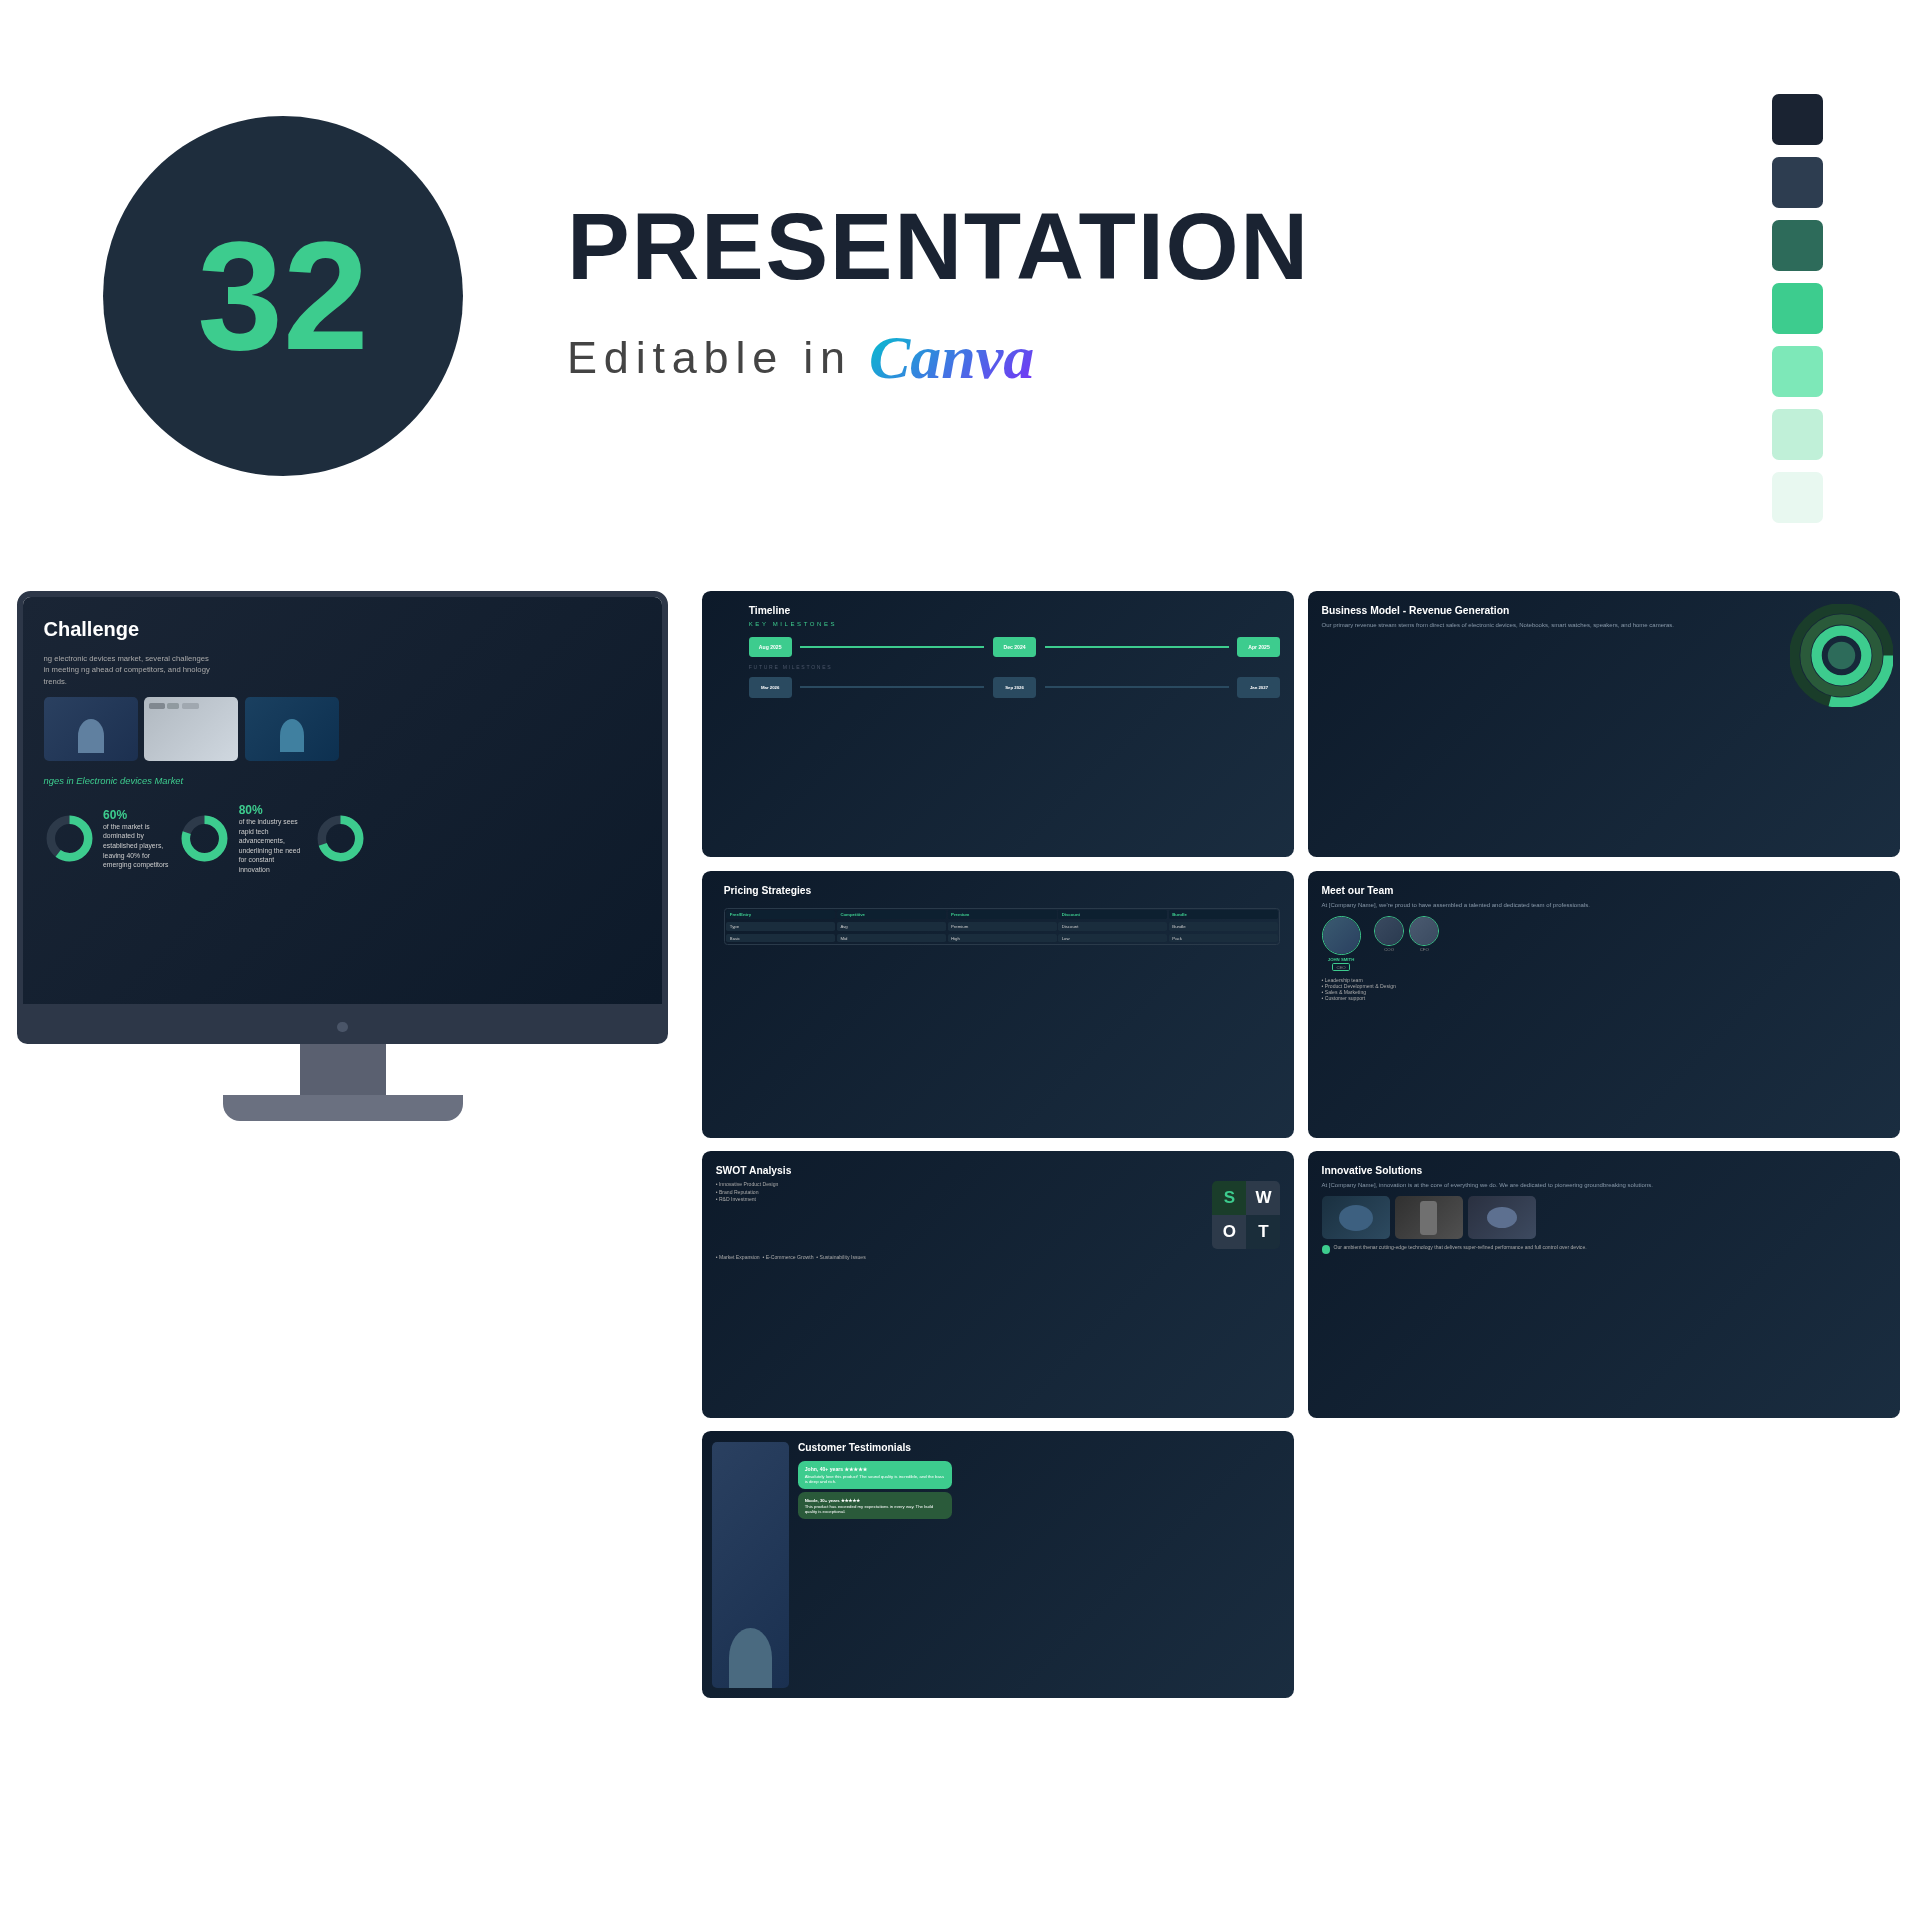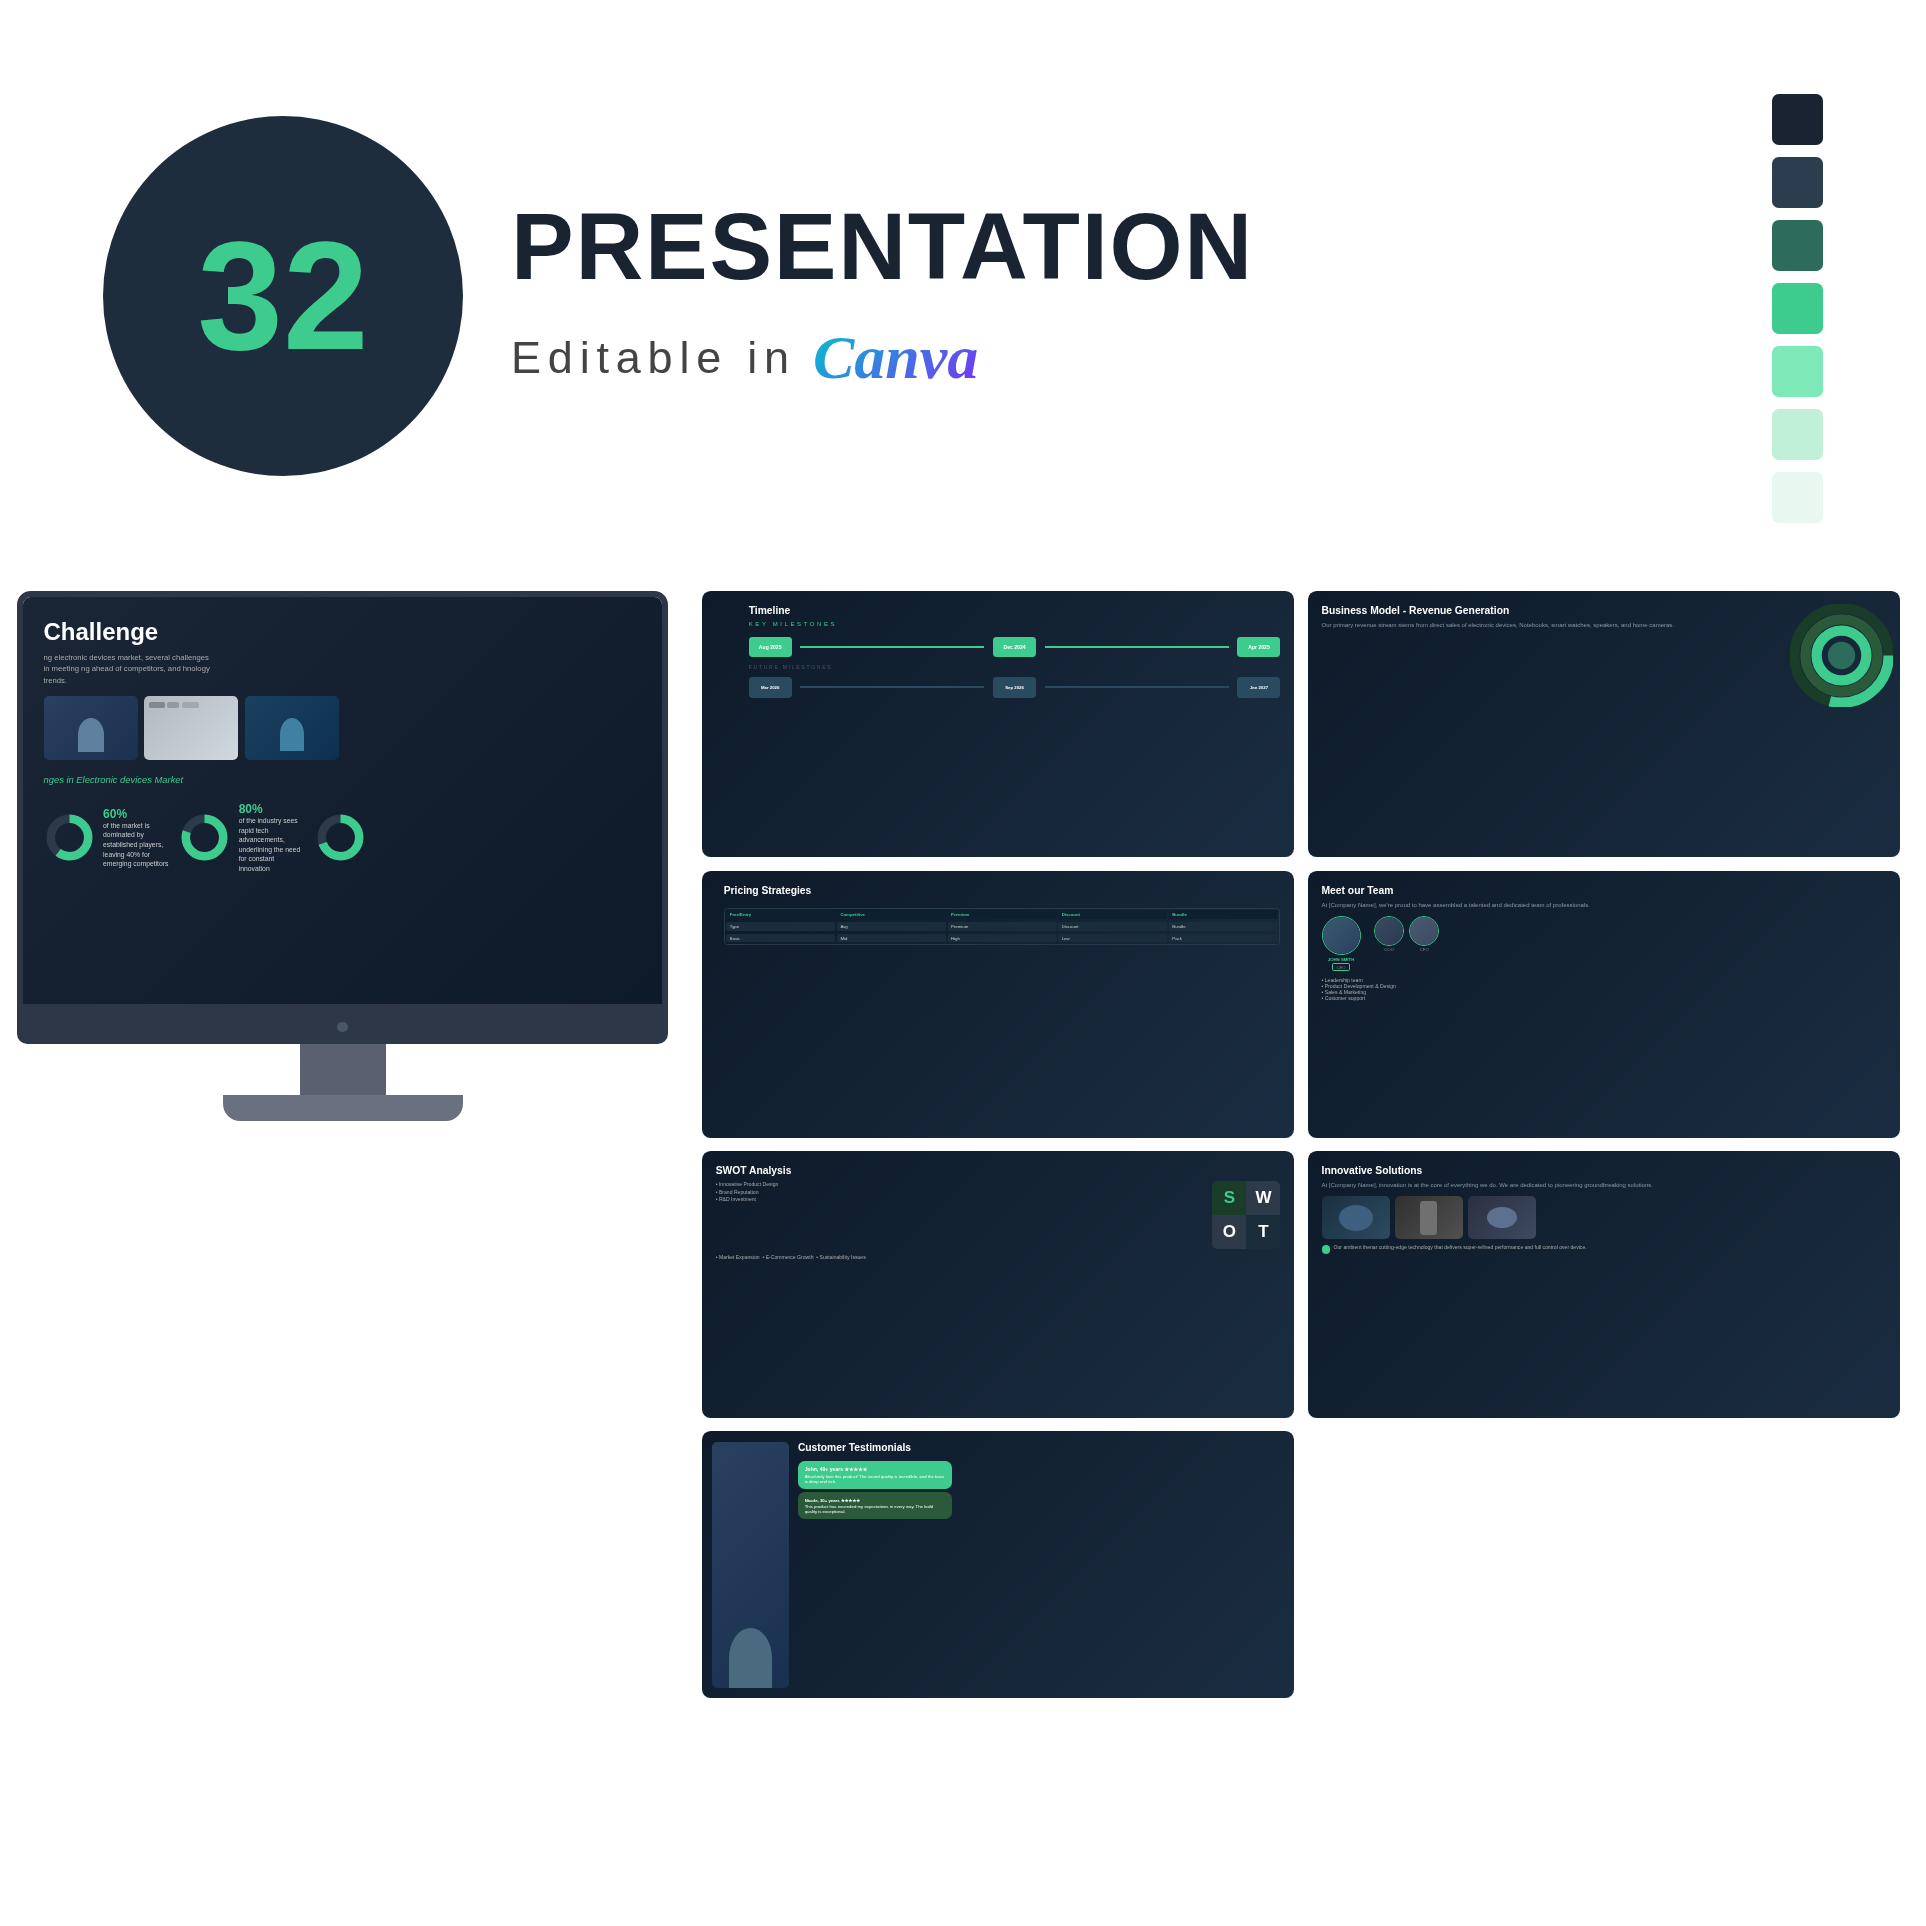--- a/index.html
+++ b/index.html
@@ -9,21 +9,21 @@
       background: #ffffff;
       font-family: 'Arial', sans-serif;
       overflow: hidden;
     }
 
     
     .top-section {
       display: flex;
       align-items: center;
       padding: 68px 103px 51px 103px;
-      gap: 48px;
+      gap: 104px;
       background: #ffffff;
     }
 
     .circle-badge {
       width: 360px;
       height: 360px;
       background: #1e2d3d;
       border-radius: 50%;
       display: flex;
       align-items: center;
@@ -122,24 +122,24 @@
     .monitor-slide-content {
       width: 100%;
       height: 100%;
       background: linear-gradient(135deg, #1a2535 0%, #0d1a2a 100%);
       padding: 20.5px;
       display: flex;
       flex-direction: column;
     }
 
     .slide-title-small {
-      font-size: 24px;
+      font-size: 20px;
       font-weight: 700;
       color: #ffffff;
-      margin-bottom: 6px;
+      margin-bottom: 12px;
     }
 
     .slide-body-text {
       font-size: 7.7px;
       color: #aaa;
       line-height: 1.5;
       margin-bottom: 10.3px;
       max-width: 171px;
     }
 

